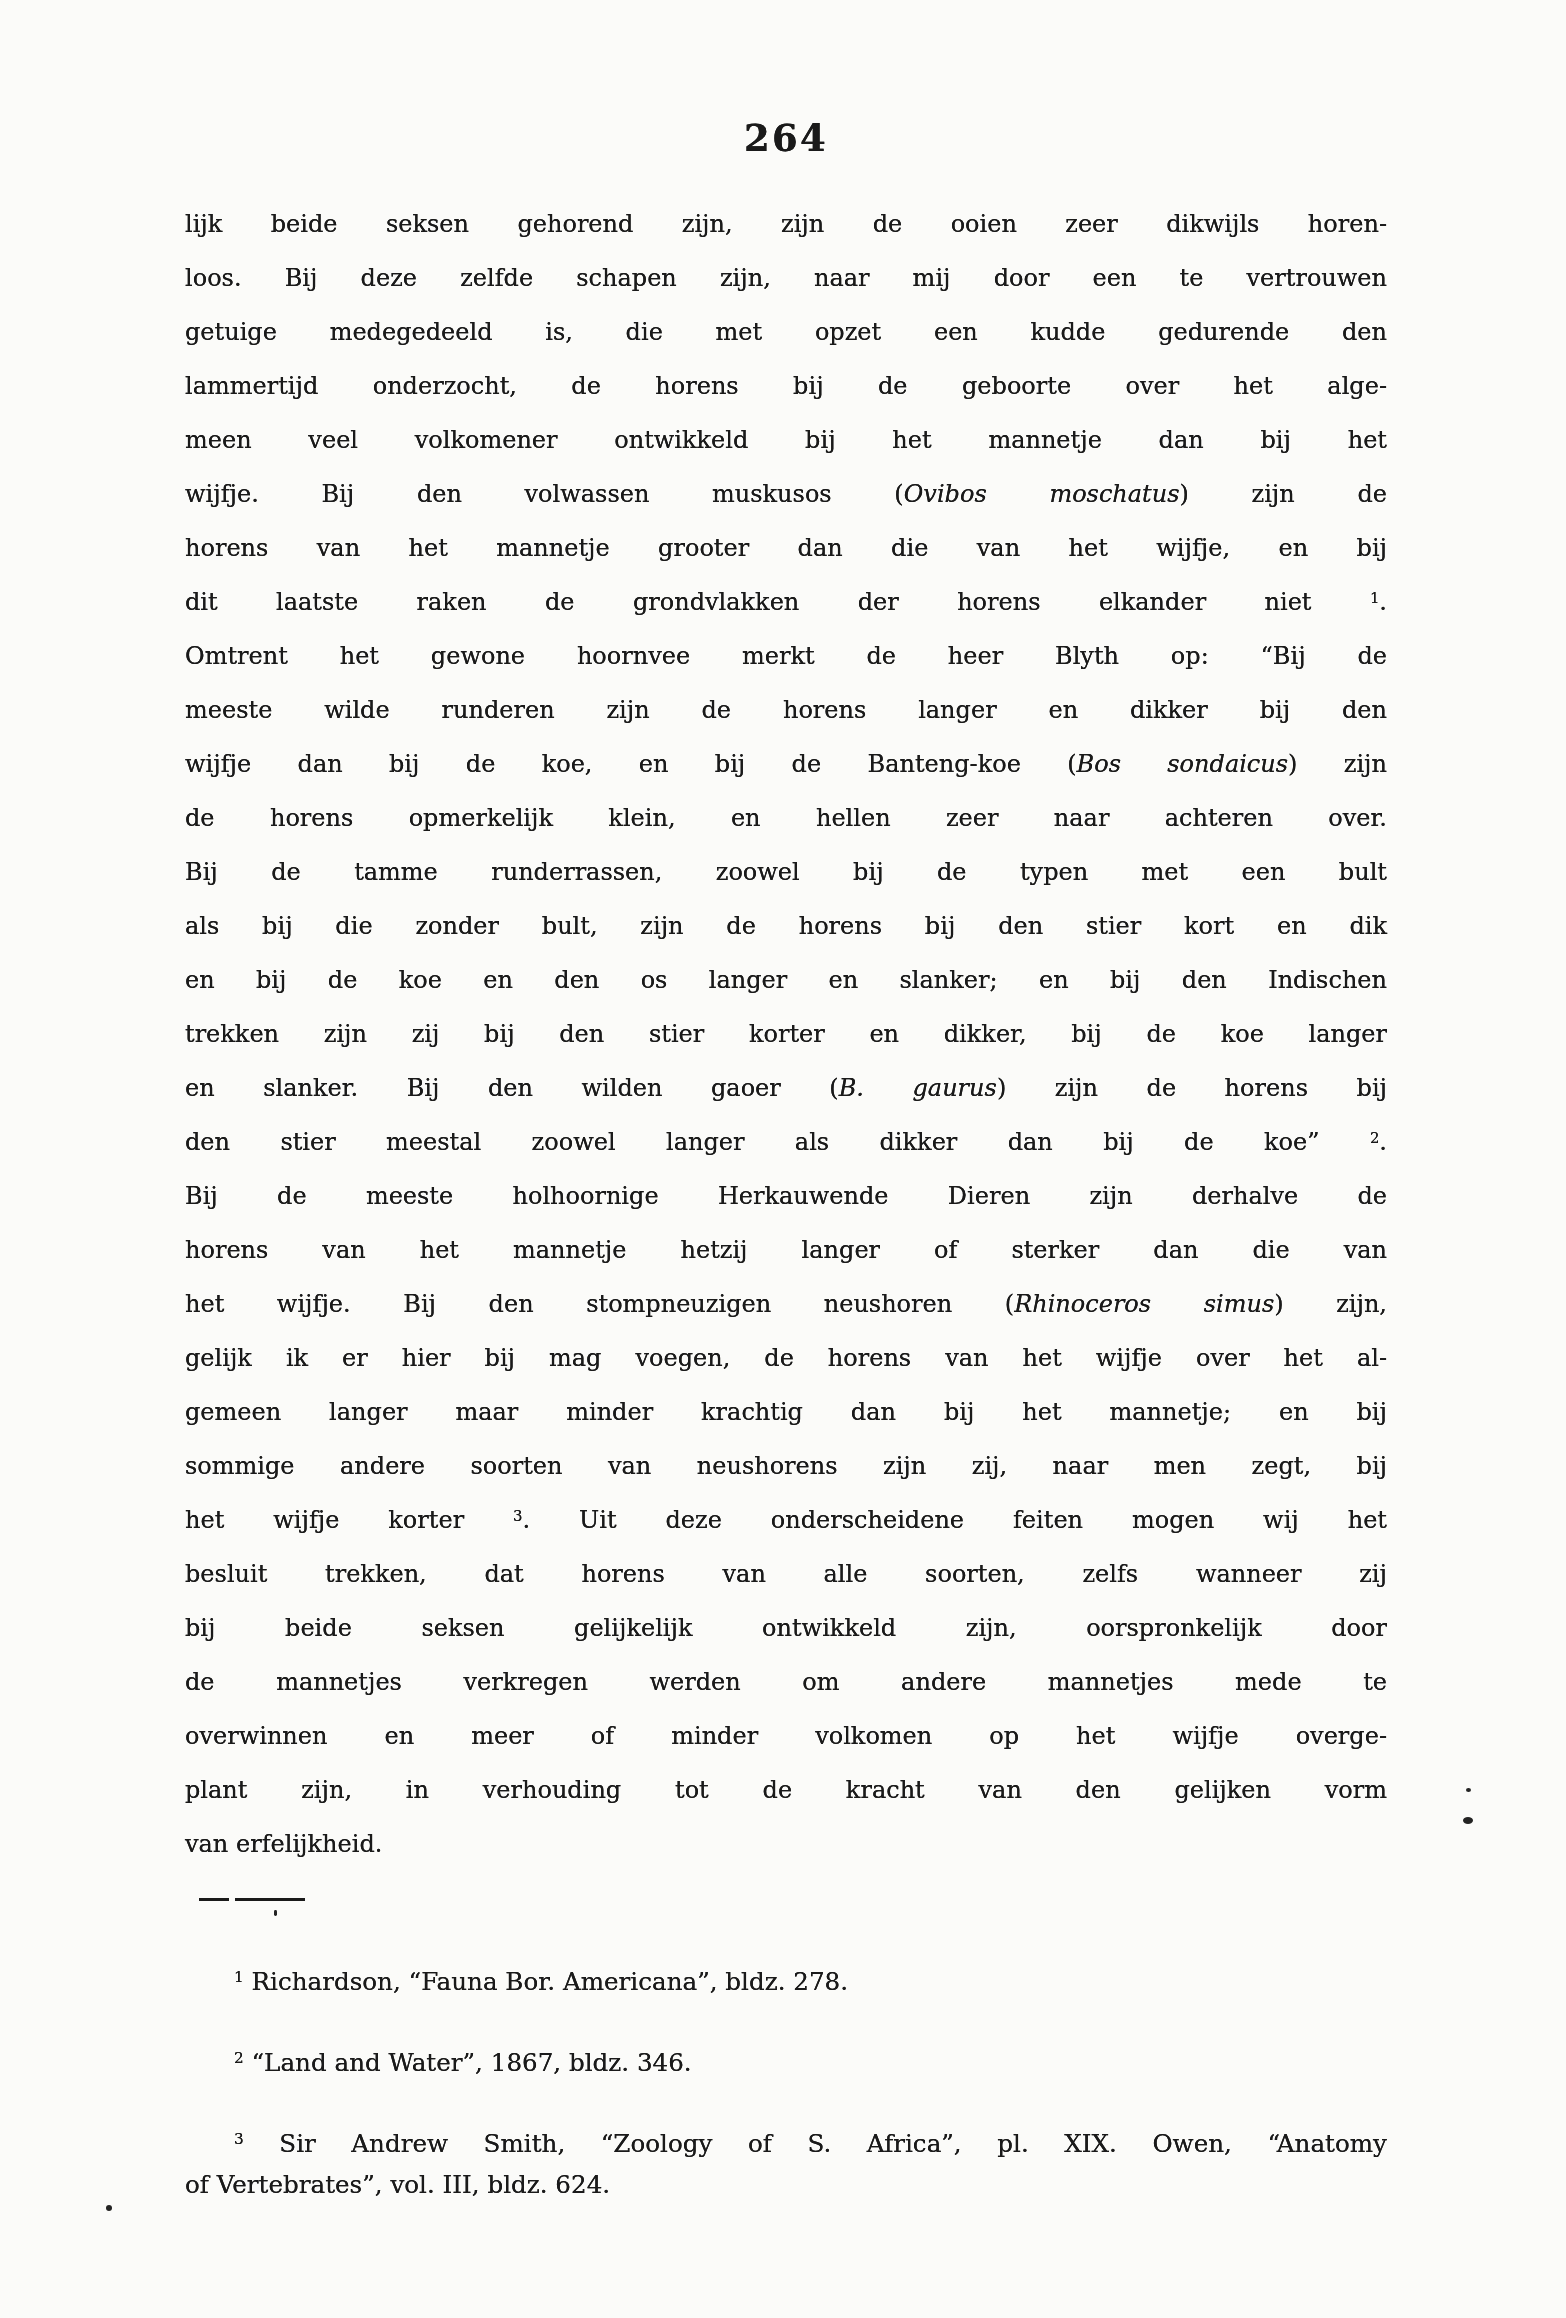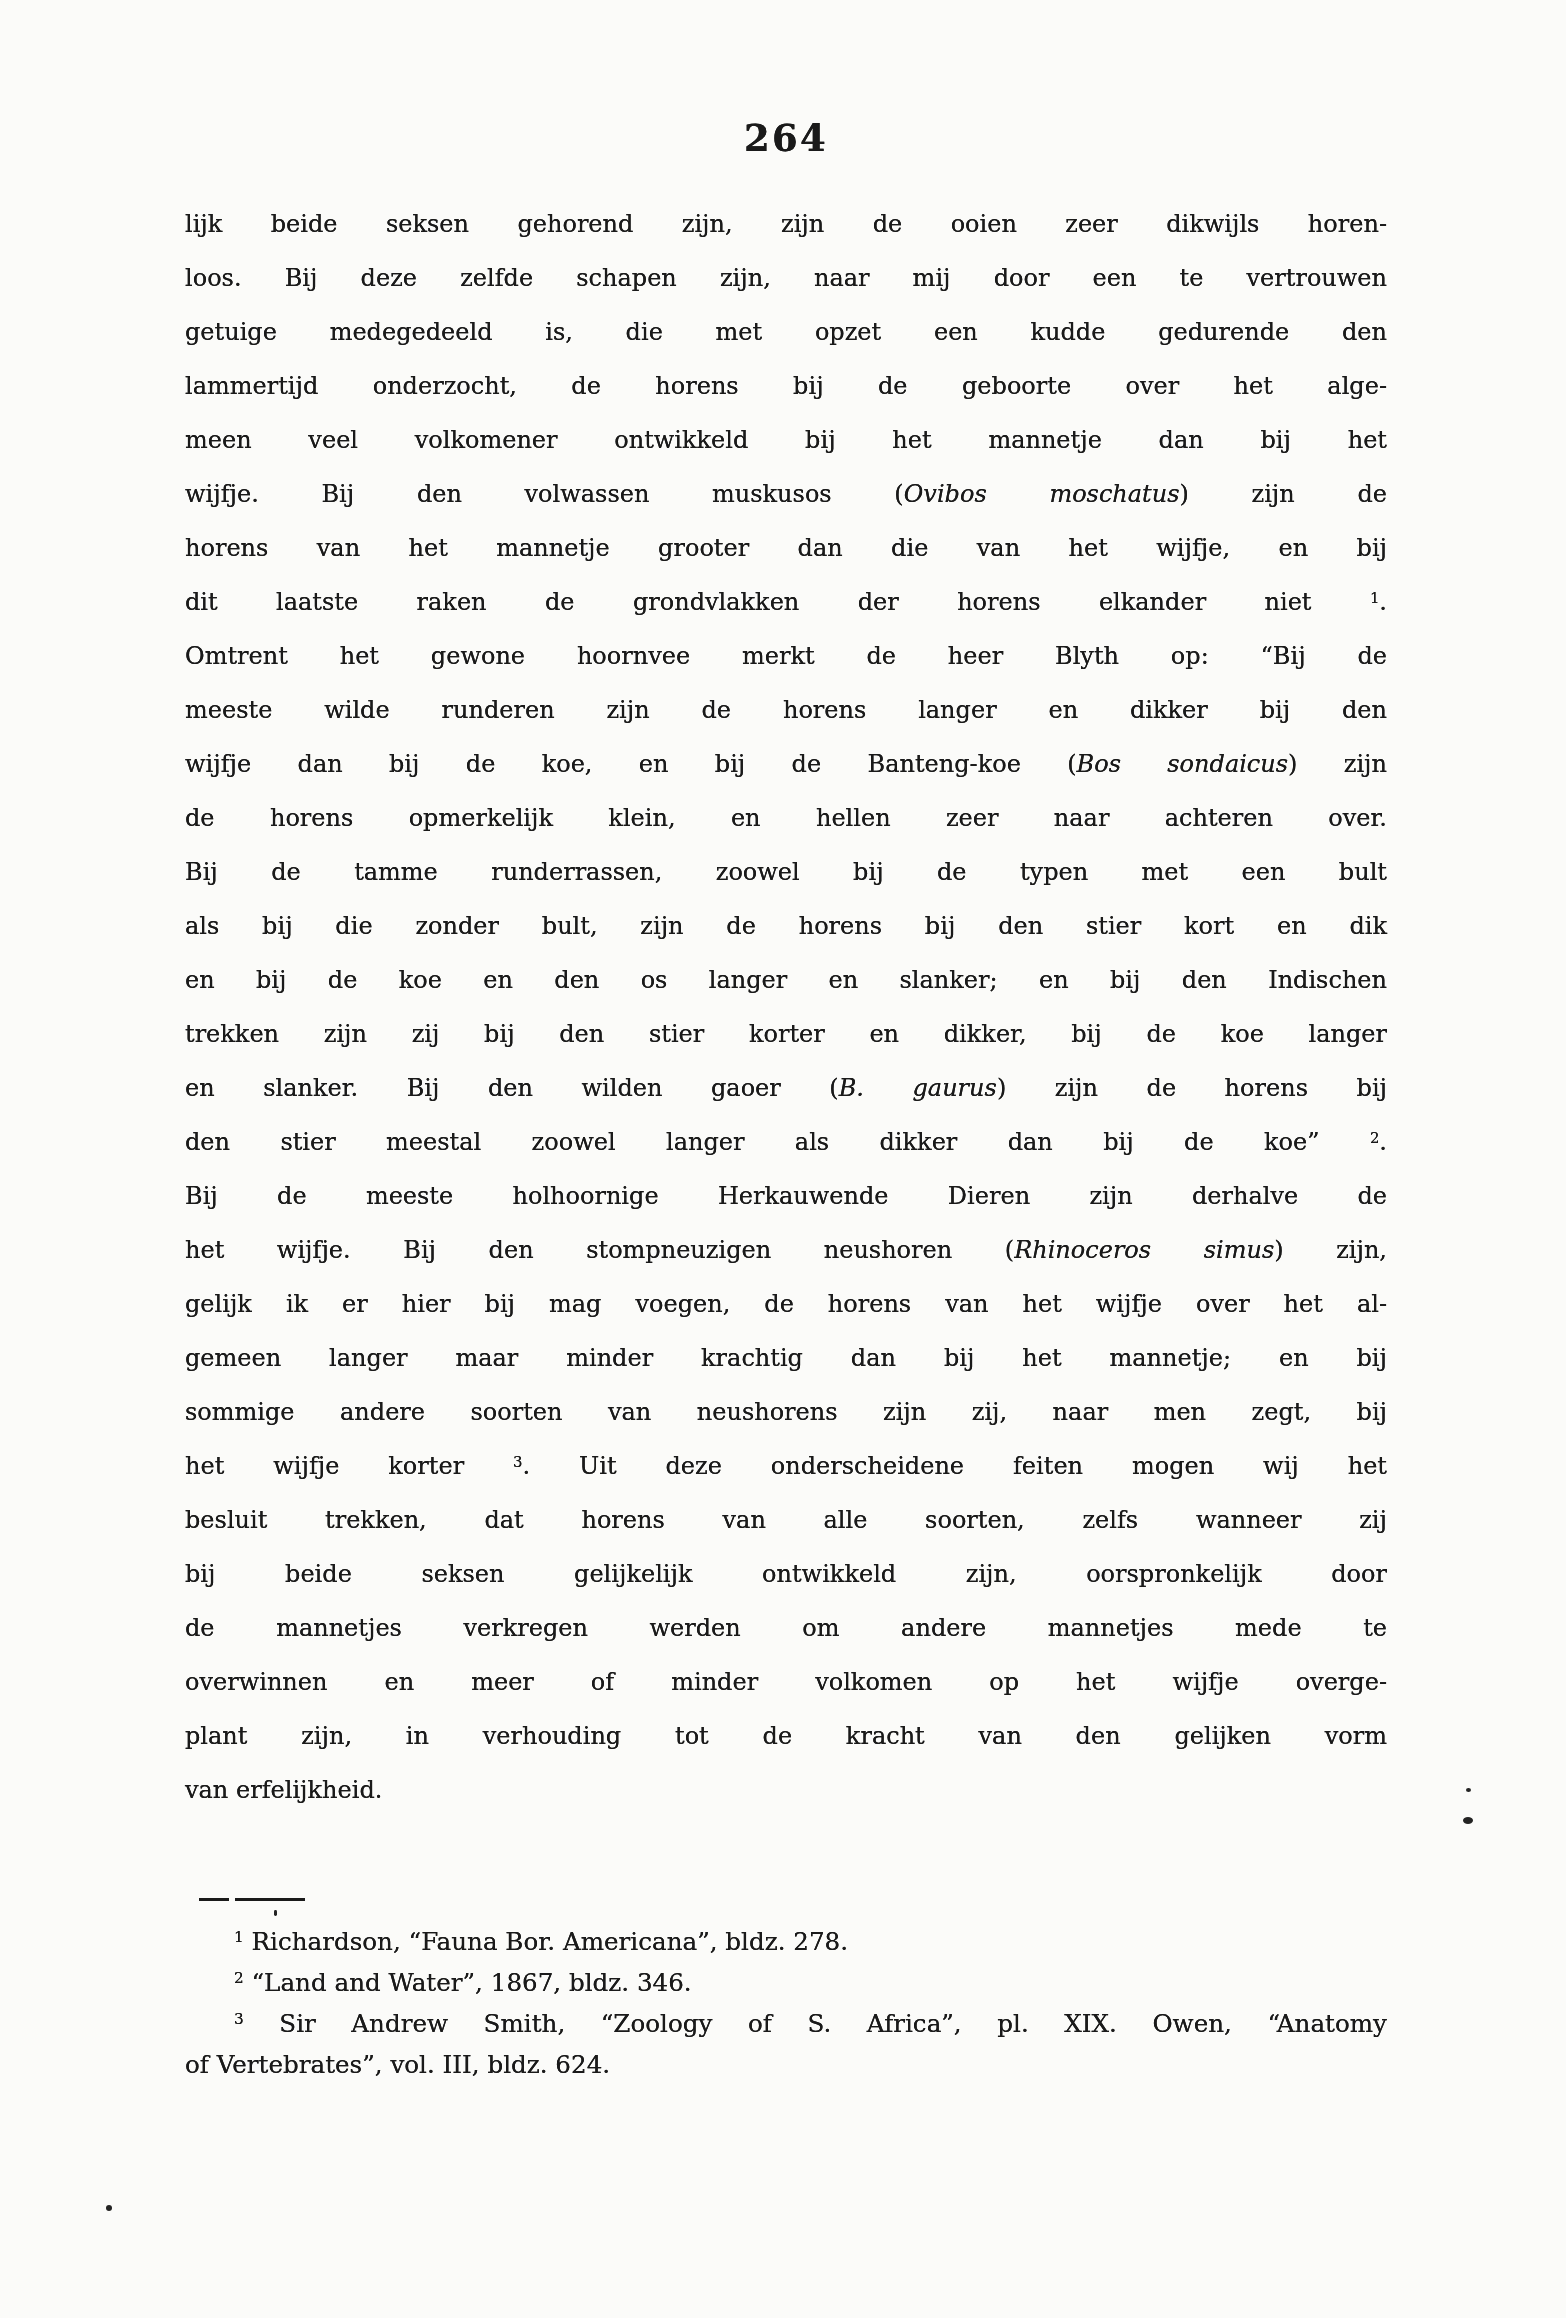--- a/index.html
+++ b/index.html
@@ -43,21 +43,21 @@
     width: 1202px;
     font-size: 24.6px;
     line-height: 41px;
     text-shadow: 0 0 0.5px #1a1a1a;
   }
   .tline { text-align: left; }
   .tline.just {
     text-align: justify;
     text-align-last: justify;
   }
-  .tline.ind { text-indent: 49px; }
+  .tline.ind { text-indent: 49px; margin-top: 40px; }
   .it { font-style: italic; }
   sup {
     font-size: 0.62em;
     line-height: 0;
     vertical-align: baseline;
     position: relative;
     top: -0.5em;
   }
   .divider {
     position: absolute;
@@ -93,20 +93,21 @@
       <div class="tline just"><span>meeste wilde runderen zijn de horens langer en dikker bij den</span></div>
       <div class="tline just"><span>wijfje dan bij de koe, en bij de Banteng-koe (</span><span class="it">Bos sondaicus</span><span>) zijn</span></div>
       <div class="tline just"><span>de horens opmerkelijk klein, en hellen zeer naar achteren over.</span></div>
       <div class="tline just"><span>Bij de tamme runderrassen, zoowel bij de typen met een bult</span></div>
       <div class="tline just"><span>als bij die zonder bult, zijn de horens bij den stier kort en dik</span></div>
       <div class="tline just"><span>en bij de koe en den os langer en slanker; en bij den Indischen</span></div>
       <div class="tline just"><span>trekken zijn zij bij den stier korter en dikker, bij de koe langer</span></div>
       <div class="tline just"><span>en slanker. Bij den wilden gaoer (</span><span class="it">B. gaurus</span><span>) zijn de horens bij</span></div>
       <div class="tline just"><span>den stier meestal zoowel langer als dikker dan bij de koe” </span><sup>2</sup><span>.</span></div>
       <div class="tline just"><span>Bij de meeste holhoornige Herkauwende Dieren zijn derhalve de</span></div>
+      <div class="tline just"><span>horens van het mannetje hetzij langer of sterker dan die van</span></div>
       <div class="tline just"><span>het wijfje. Bij den stompneuzigen neushoren (</span><span class="it">Rhinoceros simus</span><span>) zijn,</span></div>
       <div class="tline just"><span>gelijk ik er hier bij mag voegen, de horens van het wijfje over het al-</span></div>
       <div class="tline just"><span>gemeen langer maar minder krachtig dan bij het mannetje; en bij</span></div>
       <div class="tline just"><span>sommige andere soorten van neushorens zijn zij, naar men zegt, bij</span></div>
       <div class="tline just"><span>het wijfje korter </span><sup>3</sup><span>. Uit deze onderscheidene feiten mogen wij het</span></div>
       <div class="tline just"><span>besluit trekken, dat horens van alle soorten, zelfs wanneer zij</span></div>
       <div class="tline just"><span>bij beide seksen gelijkelijk ontwikkeld zijn, oorspronkelijk door</span></div>
       <div class="tline just"><span>de mannetjes verkregen werden om andere mannetjes mede te</span></div>
       <div class="tline just"><span>overwinnen en meer of minder volkomen op het wijfje overge-</span></div>
       <div class="tline just"><span>plant zijn, in verhouding tot de kracht van den gelijken vorm</span></div>

